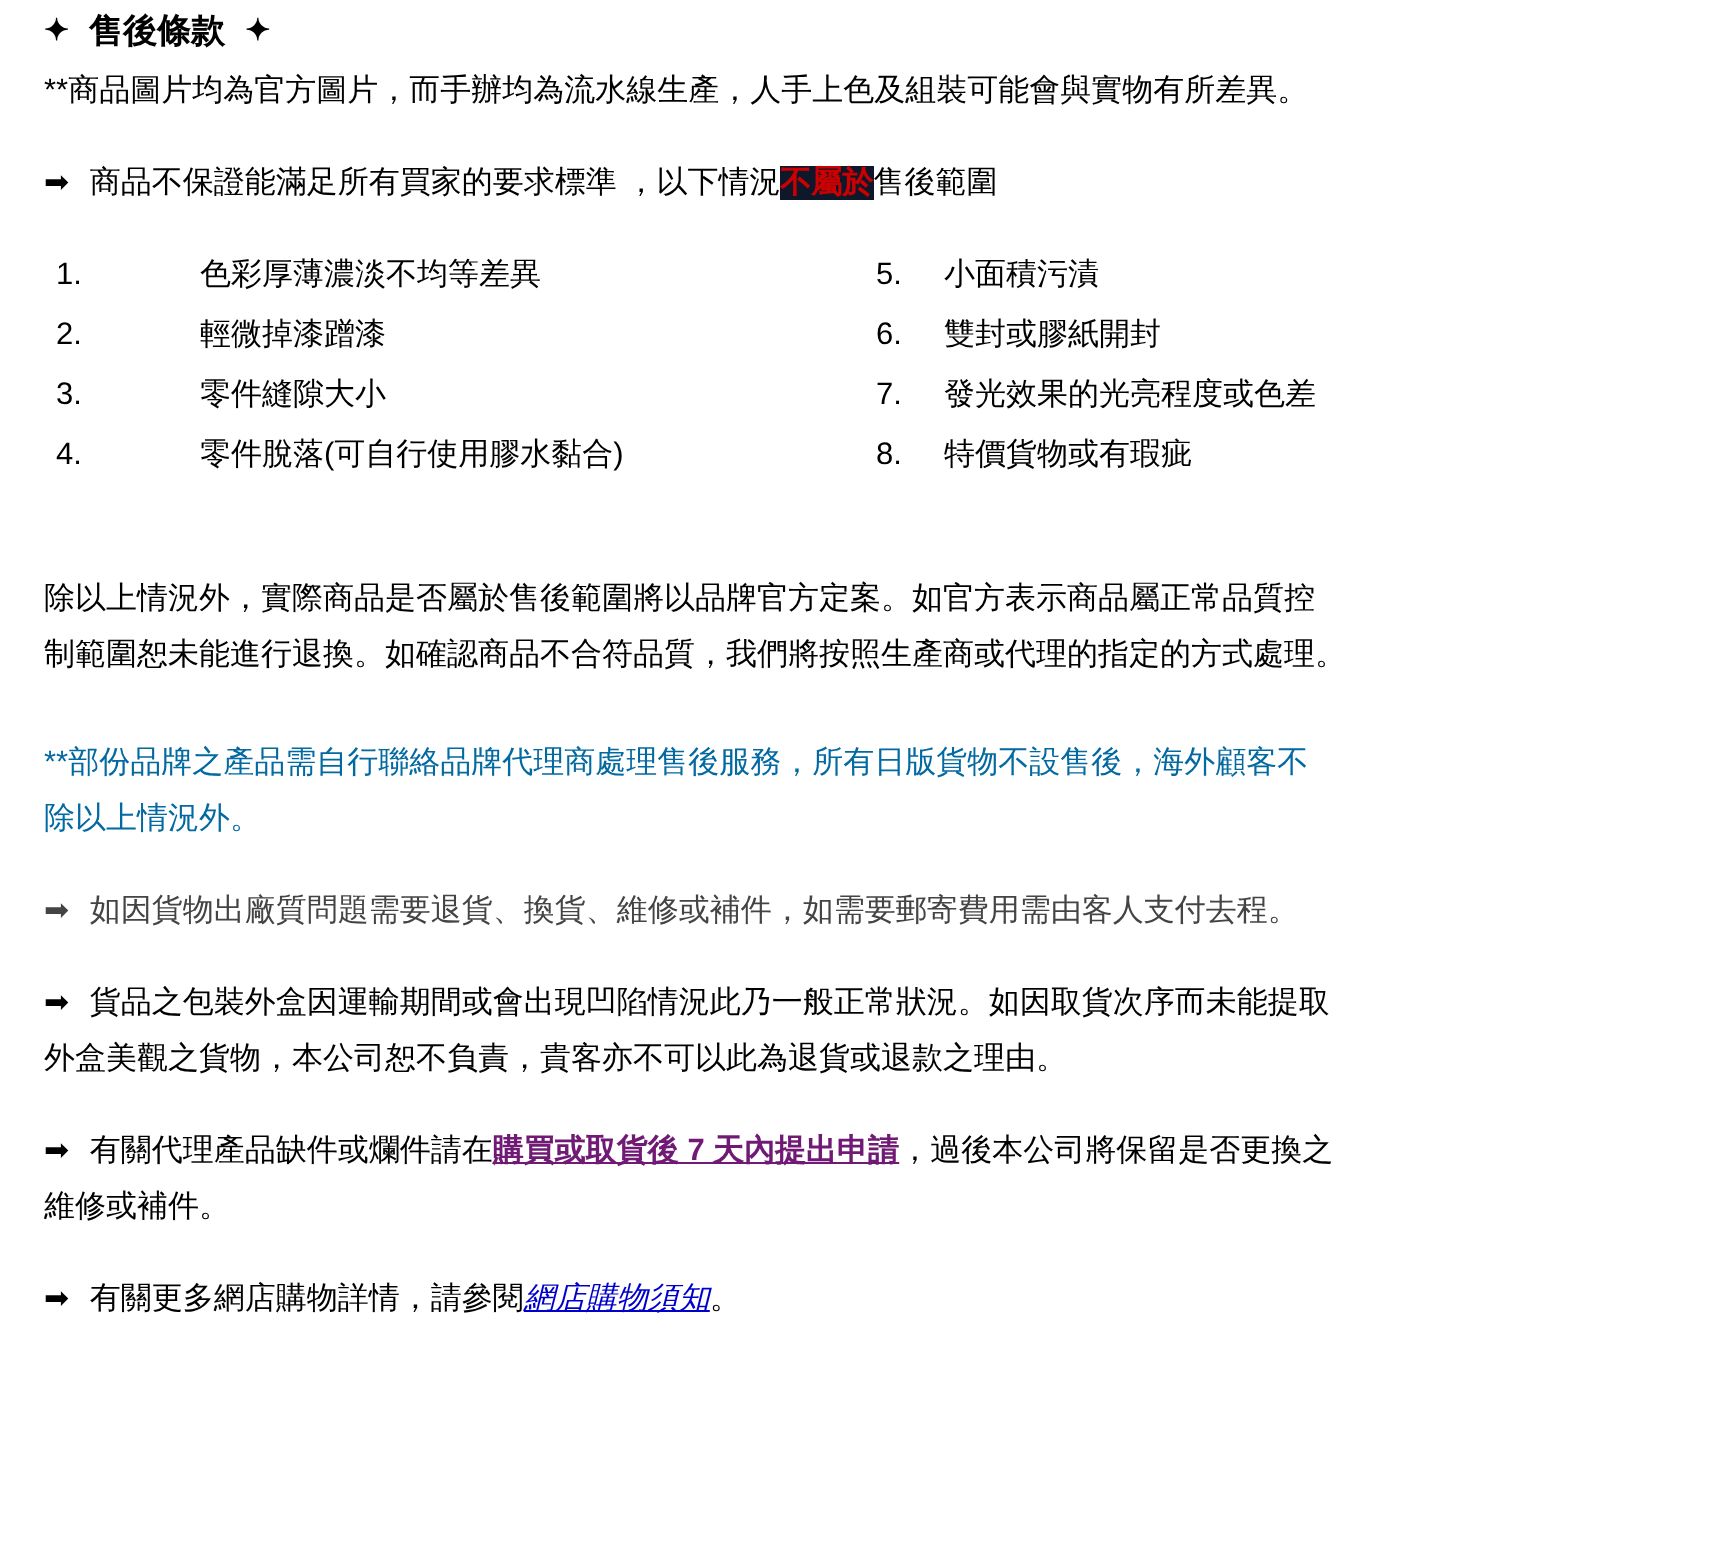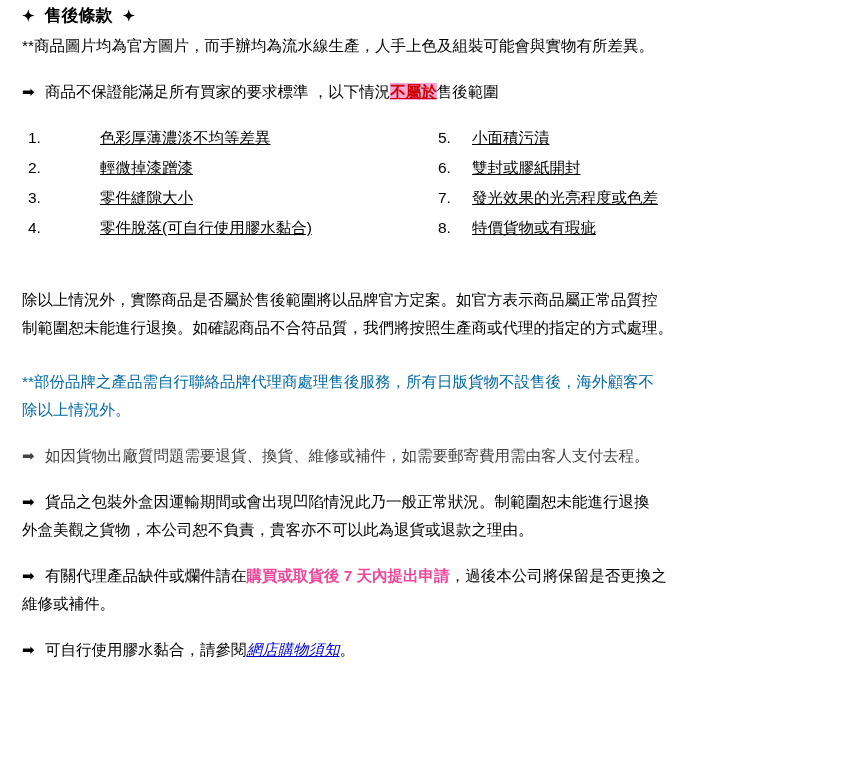--- a/index.html
+++ b/index.html
@@ -41,32 +41,32 @@
     text-align: justify;
   }
   .spacer-sm { height: 10px; }
   .spacer-md { height: 18px; }
   .spacer-lg { height: 26px; }
   .arrow {
     font-size: 15px;
     margin-right: 6px;
   }
   .hl {
-    background: #f9a8d4;
+    background: #0f172a;
     color: #cc0000;
     font-weight: bold;
-    text-decoration: underline;
   }
   .red-bold {
     color: #0369a1;
     font-weight: normal;
   }
   .red-underline {
-    color: #ec4899;
+    color: #701a75;
     font-weight: bold;
+    text-decoration: underline;
   }
   .gray-para {
     color: #444444;
   }
   .link {
     color: #0000cc;
     text-decoration: underline;
     cursor: pointer;
     font-style: italic;
   }
@@ -87,21 +87,21 @@
     line-height: 30px;
     white-space: nowrap;
   }
   .li-num {
     width: 72px;
     flex: none;
   }
   .li-num.tight {
     width: 34px;
   }
-  .li-text { flex: 1; text-decoration: underline; }
+  .li-text { flex: 1; }
 </style>
 </head>
 <body>
 
 <div class="page">
 
   <div class="title-row">
     <span class="diamond">✦</span>
     <span>售後條款</span>
     <span class="diamond">✦</span>
@@ -172,32 +172,32 @@
 
   <p class="para gray-para">
     <span class="arrow">➡</span>
     <span>如因貨物出廠質問題需要退貨、換貨、維修或補件，如需要郵寄費用需由客人支付去程。</span>
   </p>
 
   <div class="spacer-md"></div>
 
   <p class="para">
     <span class="arrow">➡</span>
-    <span>貨品之包裝外盒因運輸期間或會出現凹陷情況此乃一般正常狀況。制範圍恕未能進行退換</span>
+    <span>貨品之包裝外盒因運輸期間或會出現凹陷情況此乃一般正常狀況。如因取貨次序而未能提取</span>
   </p>
   <p class="para">外盒美觀之貨物，本公司恕不負責，貴客亦不可以此為退貨或退款之理由。</p>
 
   <div class="spacer-md"></div>
 
   <p class="para">
     <span class="arrow">➡</span>
     <span>有關代理產品缺件或爛件請在</span><span class="red-underline">購買或取貨後 7 天內提出申請</span><span>，過後本公司將保留是否更換之</span>
   </p>
   <p class="para">維修或補件。</p>
 
   <div class="spacer-md"></div>
 
   <p class="para">
     <span class="arrow">➡</span>
-    <span>可自行使用膠水黏合，請參閱</span><a class="link">網店購物須知</a><span>。</span>
+    <span>有關更多網店購物詳情，請參閱</span><a class="link">網店購物須知</a><span>。</span>
   </p>
 
 </div>
 
 </body></html>

